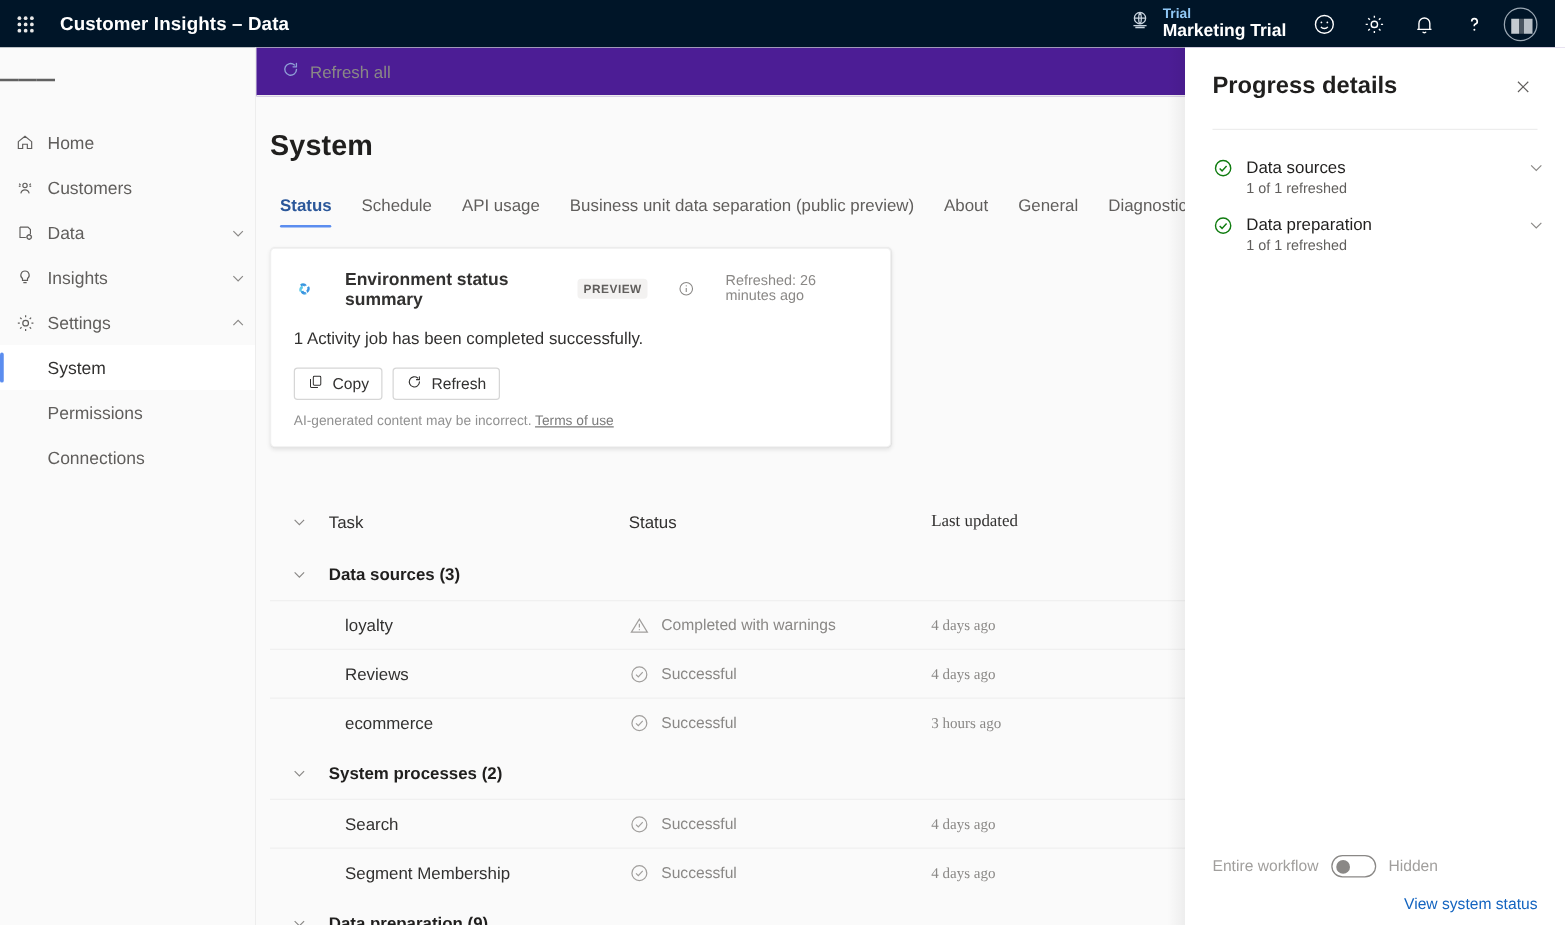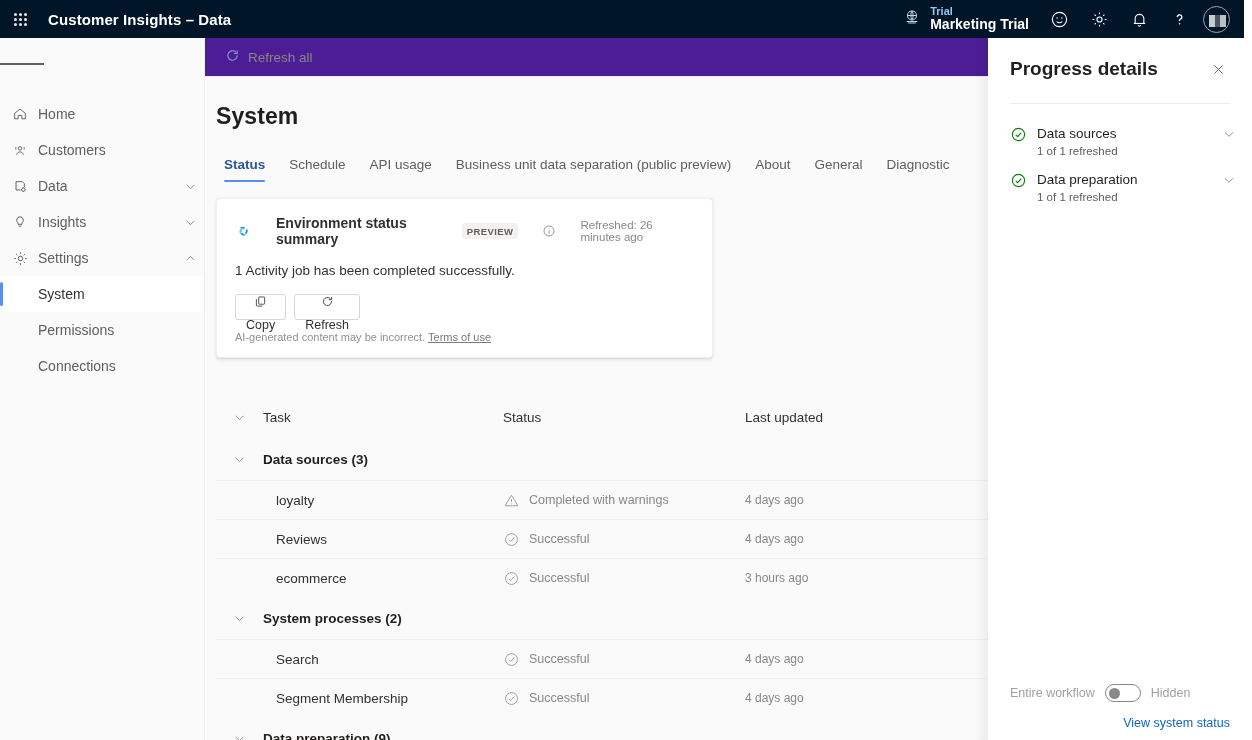--- a/index.html
+++ b/index.html
@@ -112,44 +112,44 @@
     font-size: 9.5px; font-weight: 700; letter-spacing: .4px; color: #605e5c;
     background: #f3f2f1; border-radius: 3px; padding: 2.5px 5px;
   }
   .info-ico { color: #8a8886; display: flex; align-items: center; cursor: pointer; }
   .refreshed-label { margin-left: auto; font-size: 11.5px; color: #8a8886; }
   .card-msg { margin-top: 16px; font-size: 13.5px; color: #323130; }
   .card-actions { display: flex; gap: 8px; margin-top: 16px; }
   .ghost-btn {
     display: flex; align-items: center; gap: 7px; height: 26px; padding: 0 10px;
     border: 1px solid #d6d6d6; border-radius: 3px; background: #ffffff;
-    font-size: 12.5px; color: #323130; cursor: pointer; flex-direction: column;
+    font-size: 12.5px; color: #323130; cursor: pointer;
   }
   .disclaimer { margin-top: 11px; font-size: 11px; color: #919191; }
   .disclaimer a { color: #7a7a7a; text-decoration: underline; cursor: pointer; }
 
   
   .table { margin-top: 38px; width: 1040px; }
   .trow { display: flex; align-items: center; height: 39px; }
   .trow.hdr { height: 42px; }
   .trow.grp { height: 42px; }
   .trow.leaf { border-top: 1px solid #f0f0f0; }
   .trow.leaf:last-child { border-bottom: 1px solid #f0f0f0; }
   .c-chev { width: 47px; display: flex; align-items: center; justify-content: center; color: #8a8886; cursor: pointer; }
   .c-task { width: 240px; font-size: 13.5px; color: #323130; }
   .trow.hdr .c-task, .trow.hdr .c-status, .trow.hdr .c-upd { color: #323130; font-size: 13.5px; }
   .trow.grp .c-task { font-weight: 600; color: #201f1e; }
   .c-task.indent { padding-left: 13px; color: #323130; }
   .c-status { width: 242px; display: flex; align-items: center; gap: 9px; font-size: 12.5px; color: #8a8886; }
-  .c-upd { font-size: 12px; color: #8a8886; }
+  .c-upd { font-size: 12px; color: #8a8886; font-family: Liberation Serif, serif; }
   .st-ico { width: 17px; height: 17px; color: #a19f9d; flex: 0 0 17px; }
 
   
   .panel {
-    position: absolute; top: 38px; right: 0; width: 264px; height: 702px;
+    position: absolute; top: 38px; right: 0; width: 304px; height: 702px;
     background: #ffffff; z-index: 5;
   }
   .panel::before {
     content: ""; position: absolute; left: -14px; top: 0; width: 14px; height: 100%;
     background: linear-gradient(90deg, rgba(0,0,0,0) 0%, rgba(0,0,0,.05) 100%);
     pointer-events: none;
   }
   .panel-head { display: flex; align-items: flex-start; padding: 20px 22px 0 22px; }
   .panel-title { font-size: 19px; font-weight: 600; color: #201f1e; }
   .panel-close { margin-left: auto; color: #605e5c; cursor: pointer; line-height: 0; padding: 4px; }

